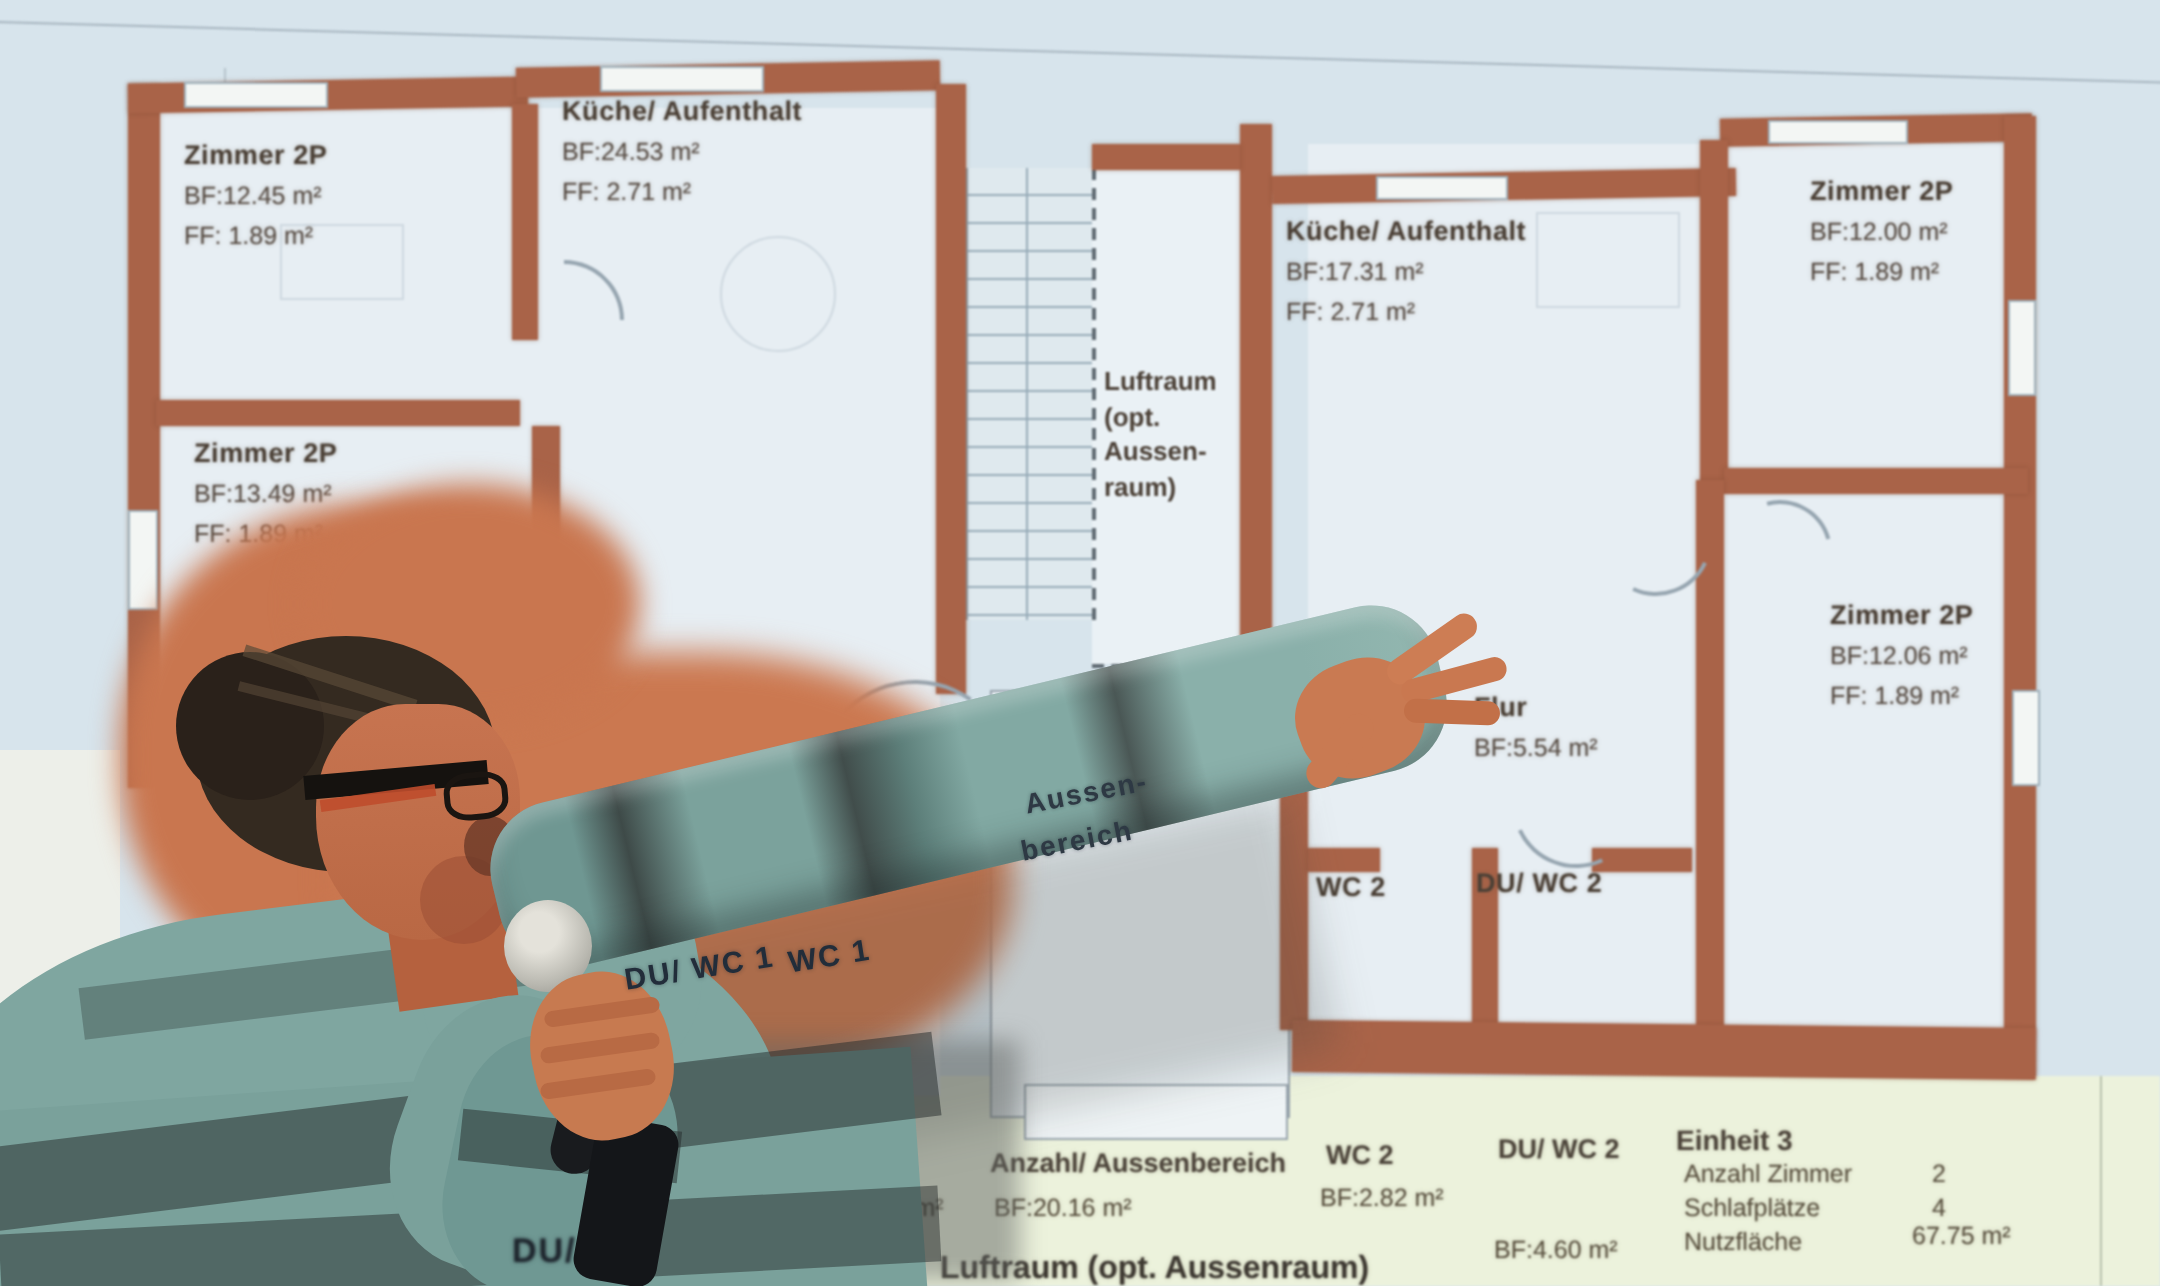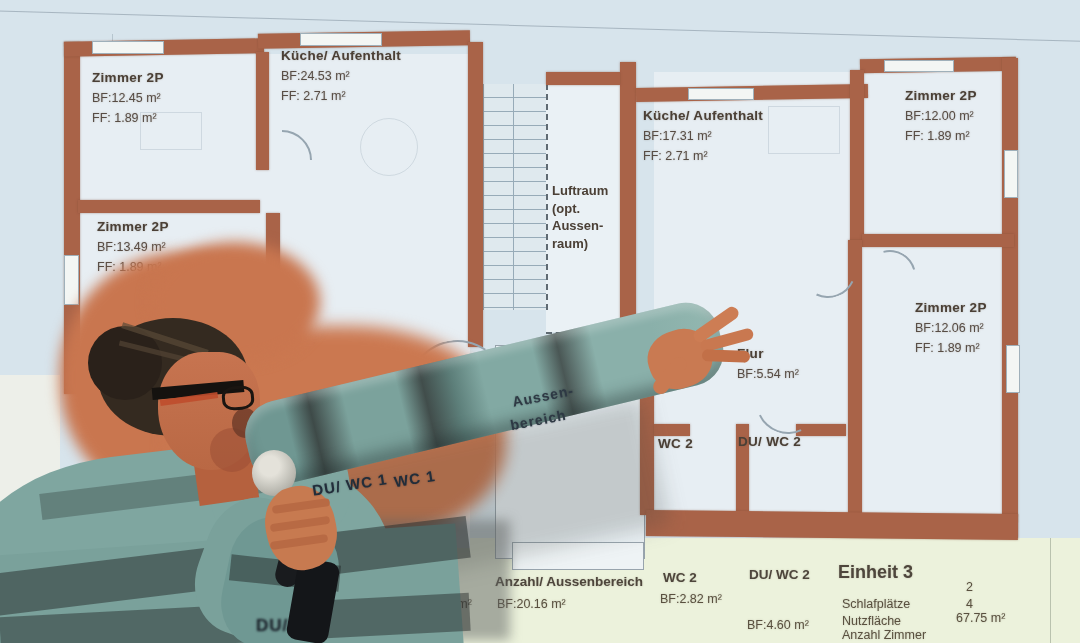--- a/index.html
+++ b/index.html
@@ -151,28 +151,29 @@
 
     <div class="abs leg-name" style="left:414px;top:576px;">WC 1</div>
     <div class="abs leg-val" style="left:410px;top:597px;">BF:2.82 m²</div>
     <div class="abs leg-name" style="left:495px;top:574px;">Anzahl/ Aussenbereich</div>
     <div class="abs leg-val" style="left:497px;top:597px;">BF:20.16 m²</div>
     <div class="abs leg-name" style="left:663px;top:570px;">WC 2</div>
     <div class="abs leg-val" style="left:660px;top:592px;">BF:2.82 m²</div>
     <div class="abs leg-name" style="left:749px;top:567px;">DU/ WC 2</div>
     <div class="abs leg-val" style="left:747px;top:618px;text-align:center;">BF:4.60 m²</div>
 
-    <div class="abs leg-name" style="left:838px;top:562px;font-size:18px;">Einheit 3</div>
-    <div class="abs leg-val" style="left:842px;top:580px;margin-top:48px;">Anzahl Zimmer</div>
+    <div class="abs leg-name" style="left:838px;top:562px;font-size:14px;">Einheit 3</div>
+    <div class="abs leg-val" style="left:842px;top:580px;">Anzahl Zimmer</div>
     <div class="abs leg-val" style="left:966px;top:580px;">2</div>
     <div class="abs leg-val" style="left:842px;top:597px;">Schlafplätze</div>
     <div class="abs leg-val" style="left:966px;top:597px;">4</div>
     <div class="abs leg-val" style="left:842px;top:614px;">Nutzfläche</div>
     <div class="abs leg-val" style="left:956px;top:611px;">67.75 m²</div>
 
+    <div class="abs leg-name" style="left:470px;top:626px;font-size:16px;color:#3f3a33;">Luftraum (opt. Aussenraum)</div>
   </div>
 
   <div class="abs" style="left:0;top:375px;width:60px;height:268px;background:#edefe9;z-index:30;"></div>
   <div class="abs" style="left:60px;top:252px;width:252px;height:252px;border-radius:48%;background:#c9764f;filter:blur(7px);z-index:40;"></div>
   <div class="abs" style="left:168px;top:326px;width:338px;height:219px;border-radius:46%;background:#cb7850;filter:blur(8px);z-index:40;"></div>
   <div class="abs" style="left:150px;top:242px;width:170px;height:120px;border-radius:50%;background:#c9764f;filter:blur(7px);z-index:40;"></div>
   <div class="abs" style="left:330px;top:430px;width:330px;height:130px;background:rgba(60,62,60,.22);filter:blur(10px);transform:rotate(-12deg);z-index:41;"></div>
   <div class="abs" style="left:320px;top:520px;width:190px;height:120px;background:rgba(95,100,98,.5);filter:blur(6px);z-index:41;"></div>
 
   <div>

